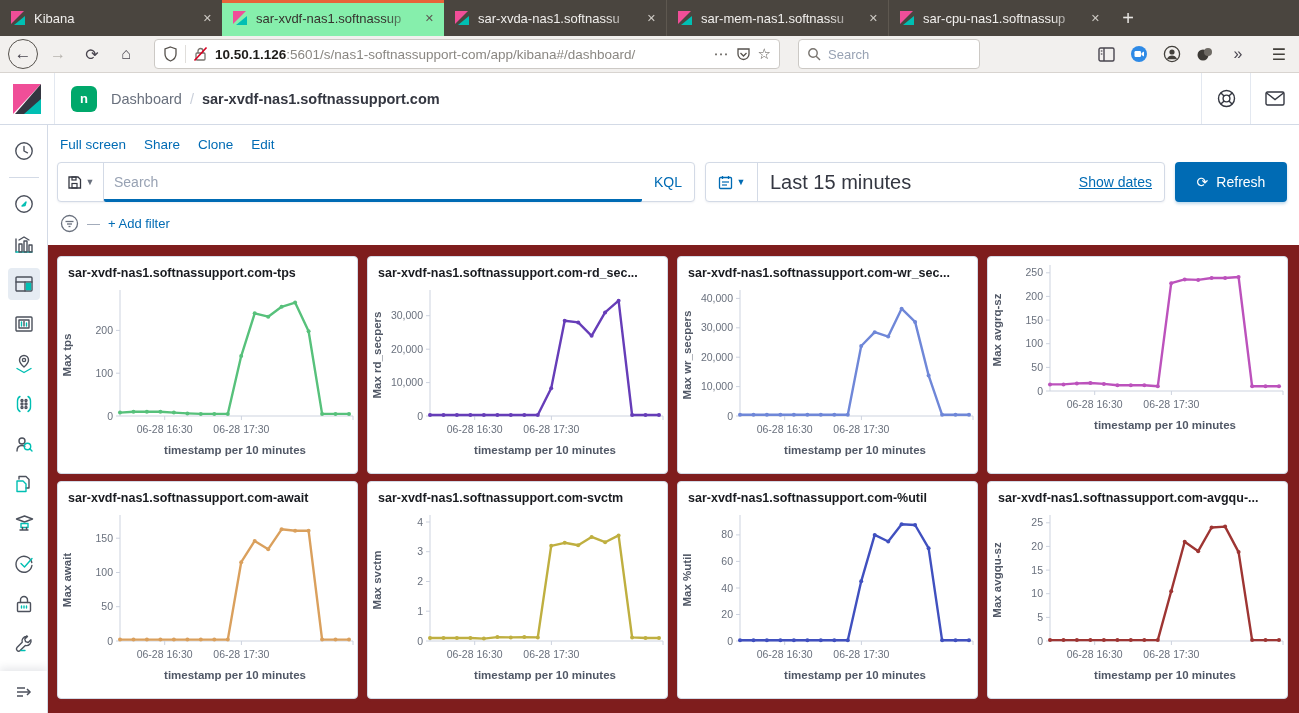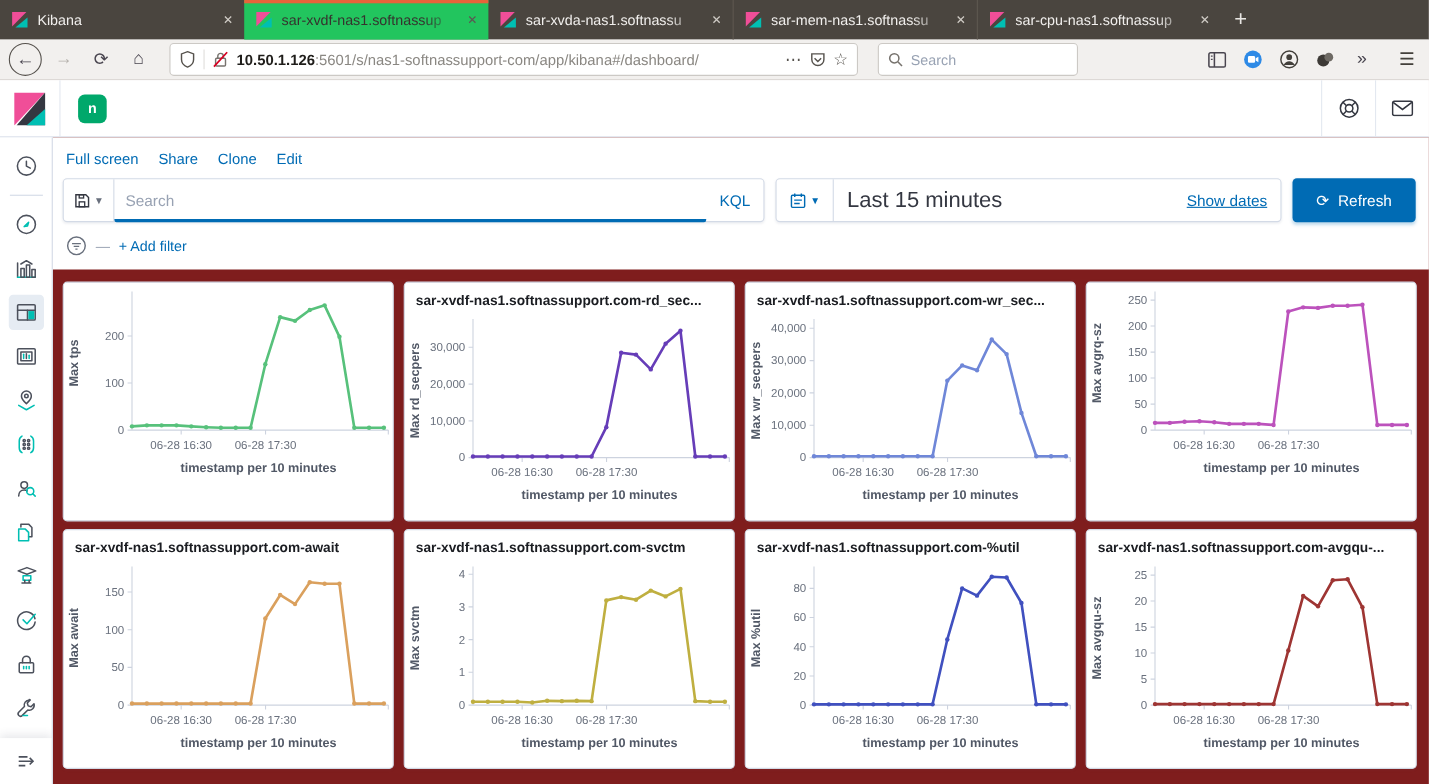--- a/index.html
+++ b/index.html
@@ -4,21 +4,21 @@
 <style>
   * { box-sizing: border-box; margin: 0; padding: 0; }
   html,body { width:1299px; height:713px; overflow:hidden; }
   body { font-family:"Liberation Sans", sans-serif; background:#fff; }
   .window { width:1299px; height:713px; display:flex; flex-direction:column; }
 
   
   .tab-bar { height:36px; background:#4a453f; display:flex; align-items:stretch; flex:0 0 auto; }
   .tab { width:222px; display:flex; align-items:center; gap:8px; padding:0 10px; color:#f1efed; font-size:13px; position:relative; cursor:pointer; }
   .tab + .tab { border-left:1px solid #5e5850; }
-  .tab.active { background:#22c55e; color:#36322e; border-left:none; }
+  .tab.active { background:#86efac; color:#36322e; border-left:none; }
   .tab.active::before { content:""; position:absolute; top:0; left:0; right:0; height:3px; background:#E8633A; }
   .tab.active + .tab { border-left:none; }
   .tab-title { flex:1; white-space:nowrap; overflow:hidden; -webkit-mask-image:linear-gradient(90deg,#000 80%,transparent); mask-image:linear-gradient(90deg,#000 80%,transparent); }
   .tab-close { font-size:11px; color:#cfcbc5; flex:0 0 auto; }
   .tab.active .tab-close { color:#5c5852; }
   .favicon { width:16px; height:16px; flex:0 0 auto; }
   .new-tab { width:36px; display:flex; align-items:center; justify-content:center; color:#e8e6e3; font-size:20px; font-weight:300; cursor:pointer; }
 
   
   .nav-bar { height:37px; background:#f2f0ee; border-bottom:1px solid #d8d4d0; display:flex; align-items:center; padding:0 8px; gap:6px; flex:0 0 auto; }
@@ -205,20 +205,25 @@
   <div class="kbn-header">
     <div class="kbn-logo-box">
       <svg width="30" height="30" viewBox="0 0 30 30">
           <polygon points="1,0 29,0 1,30" fill="#F04E98"></polygon>
           <polygon points="29,0 29,30 3,30" fill="#343741"></polygon>
           <polygon points="12,30 29,15 29,30" fill="#00BFB3"></polygon>
         </svg>
     </div>
     <div class="hdr-div"></div>
     <div class="space-badge" style="background:#00A86B">n</div>
+    <div class="breadcrumb">
+      <span class="crumb-link">Dashboard</span>
+      <span class="crumb-sep">/</span>
+      <span class="crumb-current">sar-xvdf-nas1.softnassupport.com</span>
+    </div>
     <div class="hdr-right">
       <div class="hdr-div"></div>
       <div class="hdr-icon">
         <svg width="19" height="19" viewBox="0 0 19 19">
             <circle cx="9.5" cy="9.5" r="8" fill="none" stroke="#343741" stroke-width="1.4"></circle>
             <circle cx="9.5" cy="9.5" r="3.4" fill="none" stroke="#343741" stroke-width="1.4"></circle>
             <line x1="3.9" y1="3.9" x2="7.1" y2="7.1" stroke="#343741" stroke-width="1.4"></line>
             <line x1="15.1" y1="3.9" x2="11.9" y2="7.1" stroke="#343741" stroke-width="1.4"></line>
             <line x1="3.9" y1="15.1" x2="7.1" y2="11.9" stroke="#343741" stroke-width="1.4"></line>
             <line x1="15.1" y1="15.1" x2="11.9" y2="11.9" stroke="#343741" stroke-width="1.4"></line>
@@ -402,21 +407,21 @@
               <circle cx="9.5" cy="9.5" r="8" fill="none" stroke="#69707d" stroke-width="1.3"></circle>
               <line x1="5.5" y1="7.5" x2="13.5" y2="7.5" stroke="#69707d" stroke-width="1.3"></line>
               <line x1="7" y1="10" x2="12" y2="10" stroke="#69707d" stroke-width="1.3"></line>
               <line x1="8.5" y1="12.5" x2="10.5" y2="12.5" stroke="#69707d" stroke-width="1.3"></line>
             </svg>
           <span class="filter-dash">—</span>
           <span class="add-filter">+ Add filter</span>
         </div>
       </div>
       <div class="grid">
-          <div class="panel"><svg class="chart" width="299" height="184" viewBox="0 0 299 184">
+          <div class="panel"><div class="panel-title">sar-xvdf-nas1.softnassupport.com-tps</div><svg class="chart" width="299" height="184" viewBox="0 0 299 184">
               <line class="ax" x1="62" y1="8" x2="62" y2="134"></line>
               <line class="ax" x1="62" y1="134" x2="295" y2="134"></line>
               <line class="ax" x1="58" y1="134.0" x2="62" y2="134.0"></line>
               <text class="tick" x="55" y="137.5" text-anchor="end">0</text>
               <line class="ax" x1="58" y1="91.2" x2="62" y2="91.2"></line>
               <text class="tick" x="55" y="94.7" text-anchor="end">100</text>
               <line class="ax" x1="58" y1="48.4" x2="62" y2="48.4"></line>
               <text class="tick" x="55" y="51.9" text-anchor="end">200</text>
               <line class="ax" x1="106.7" y1="134" x2="106.7" y2="138"></line>
               <text class="tick" x="106.7" y="151" text-anchor="middle" font-size="11">06-28 16:30</text>

